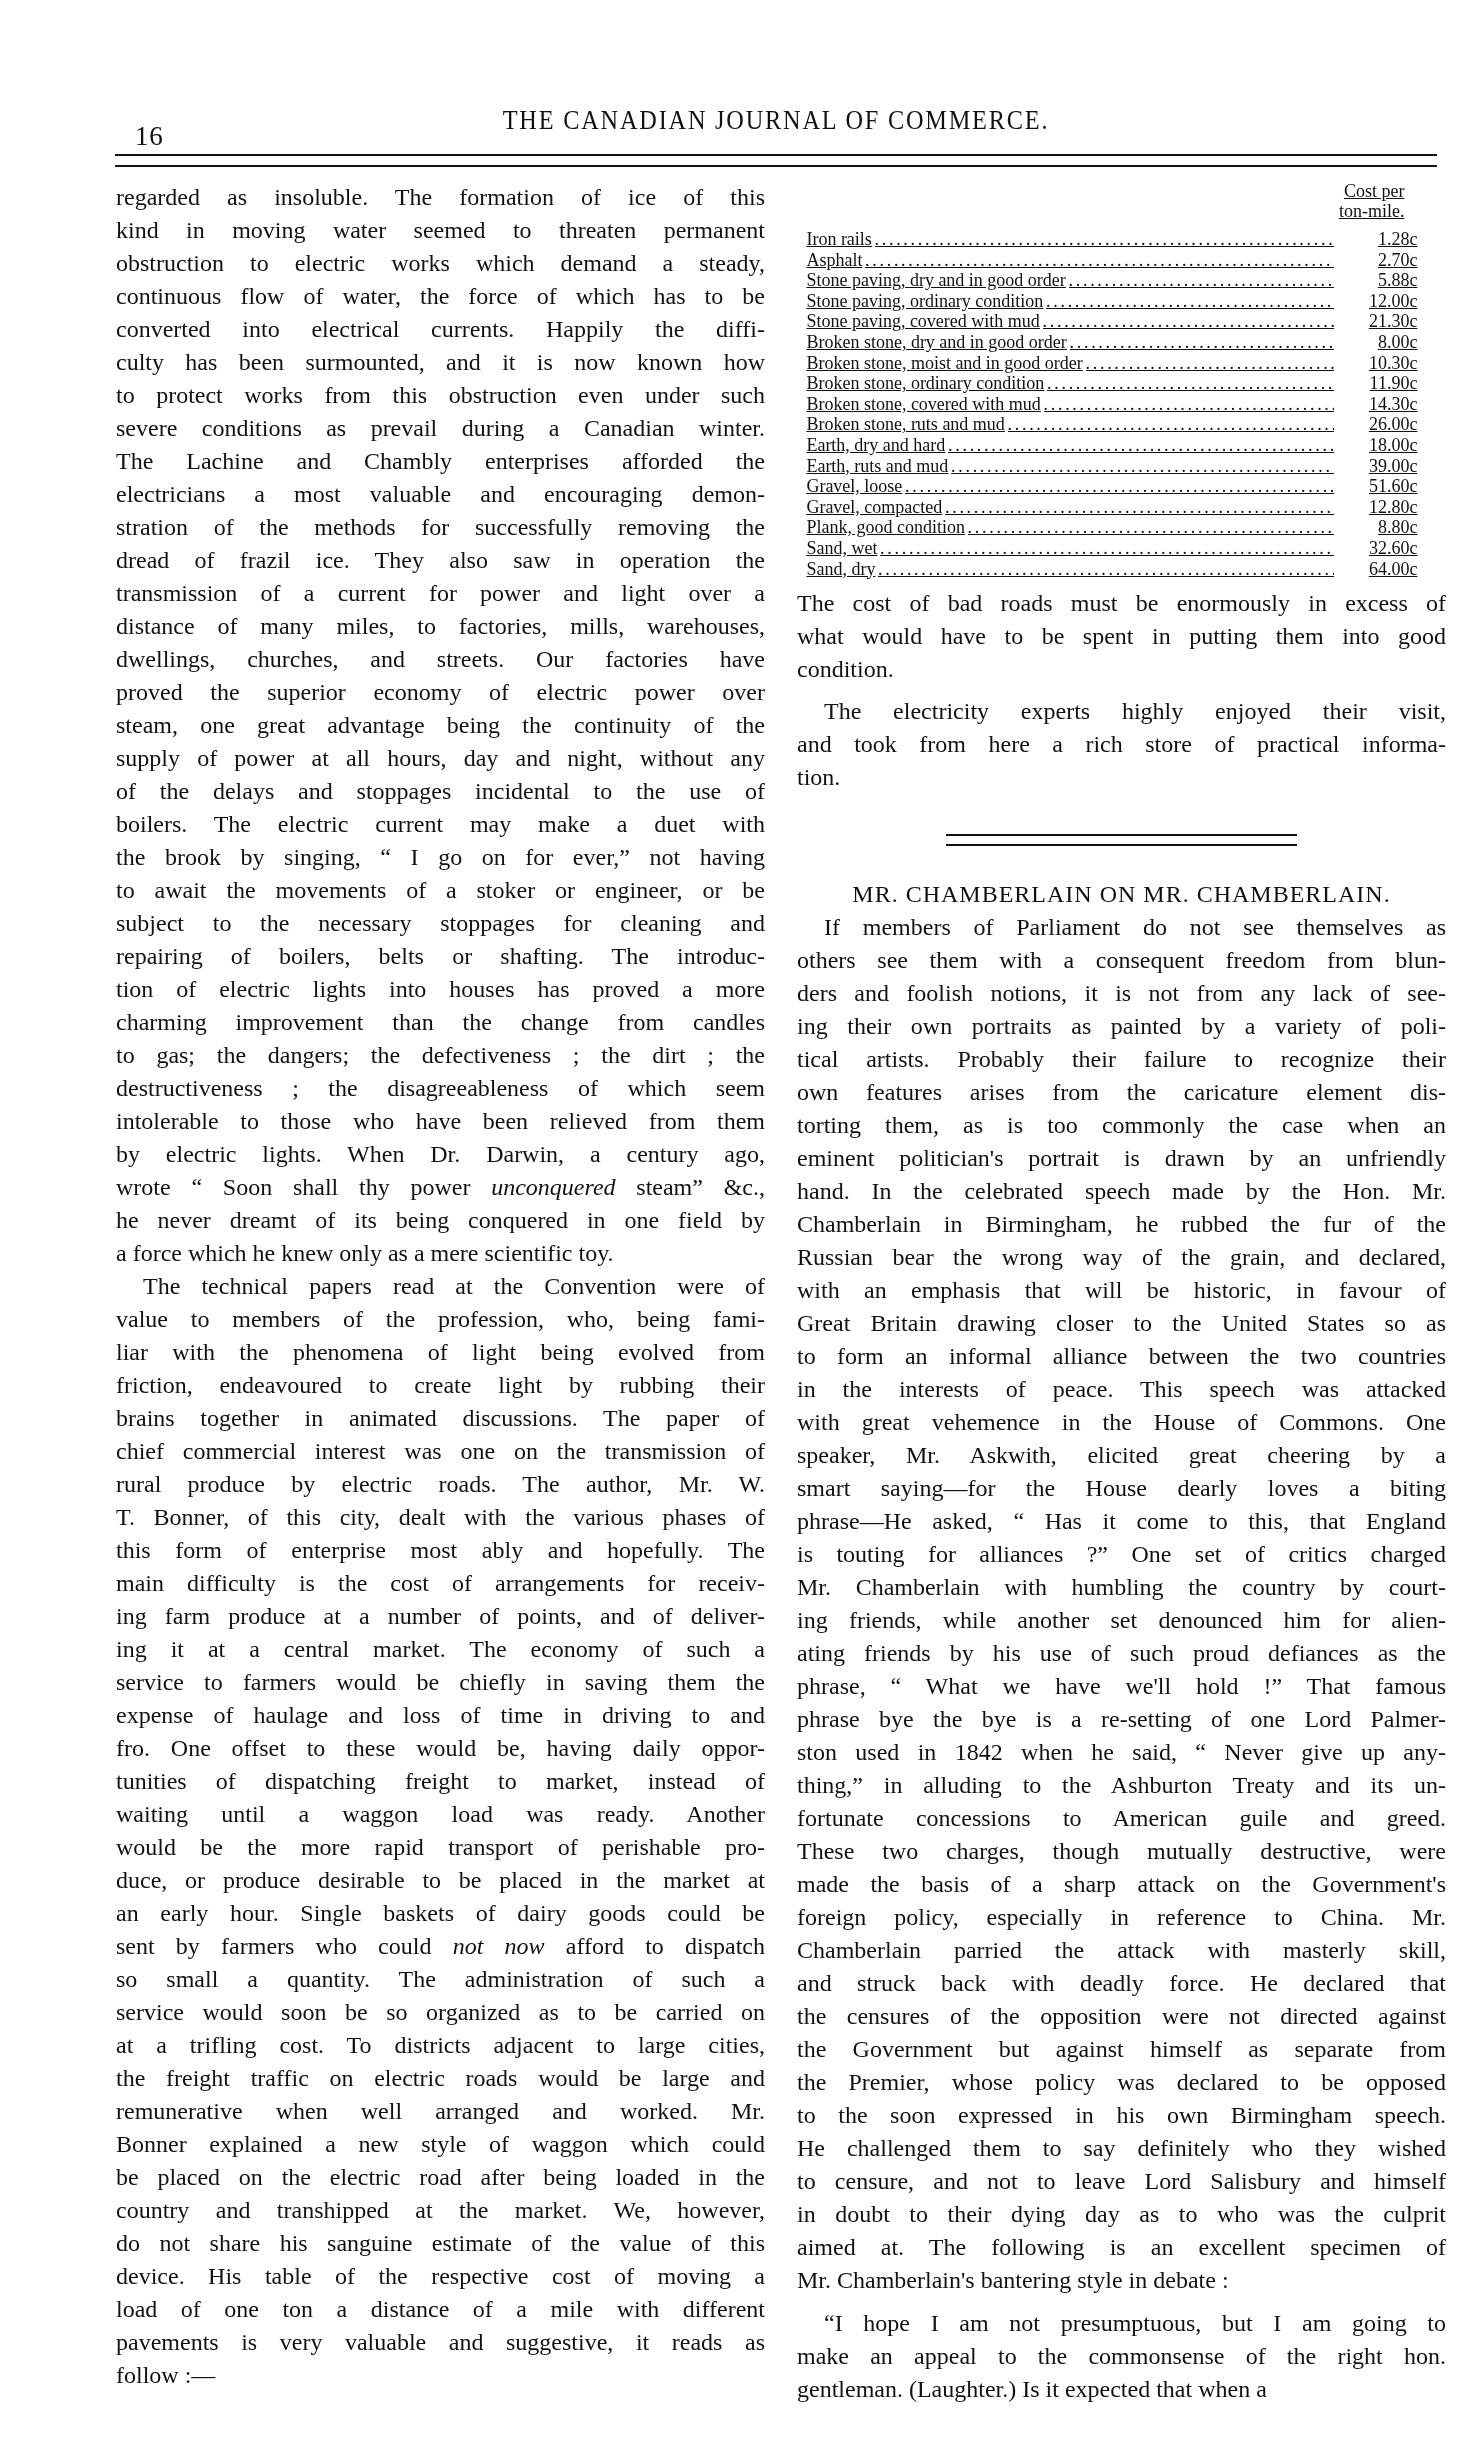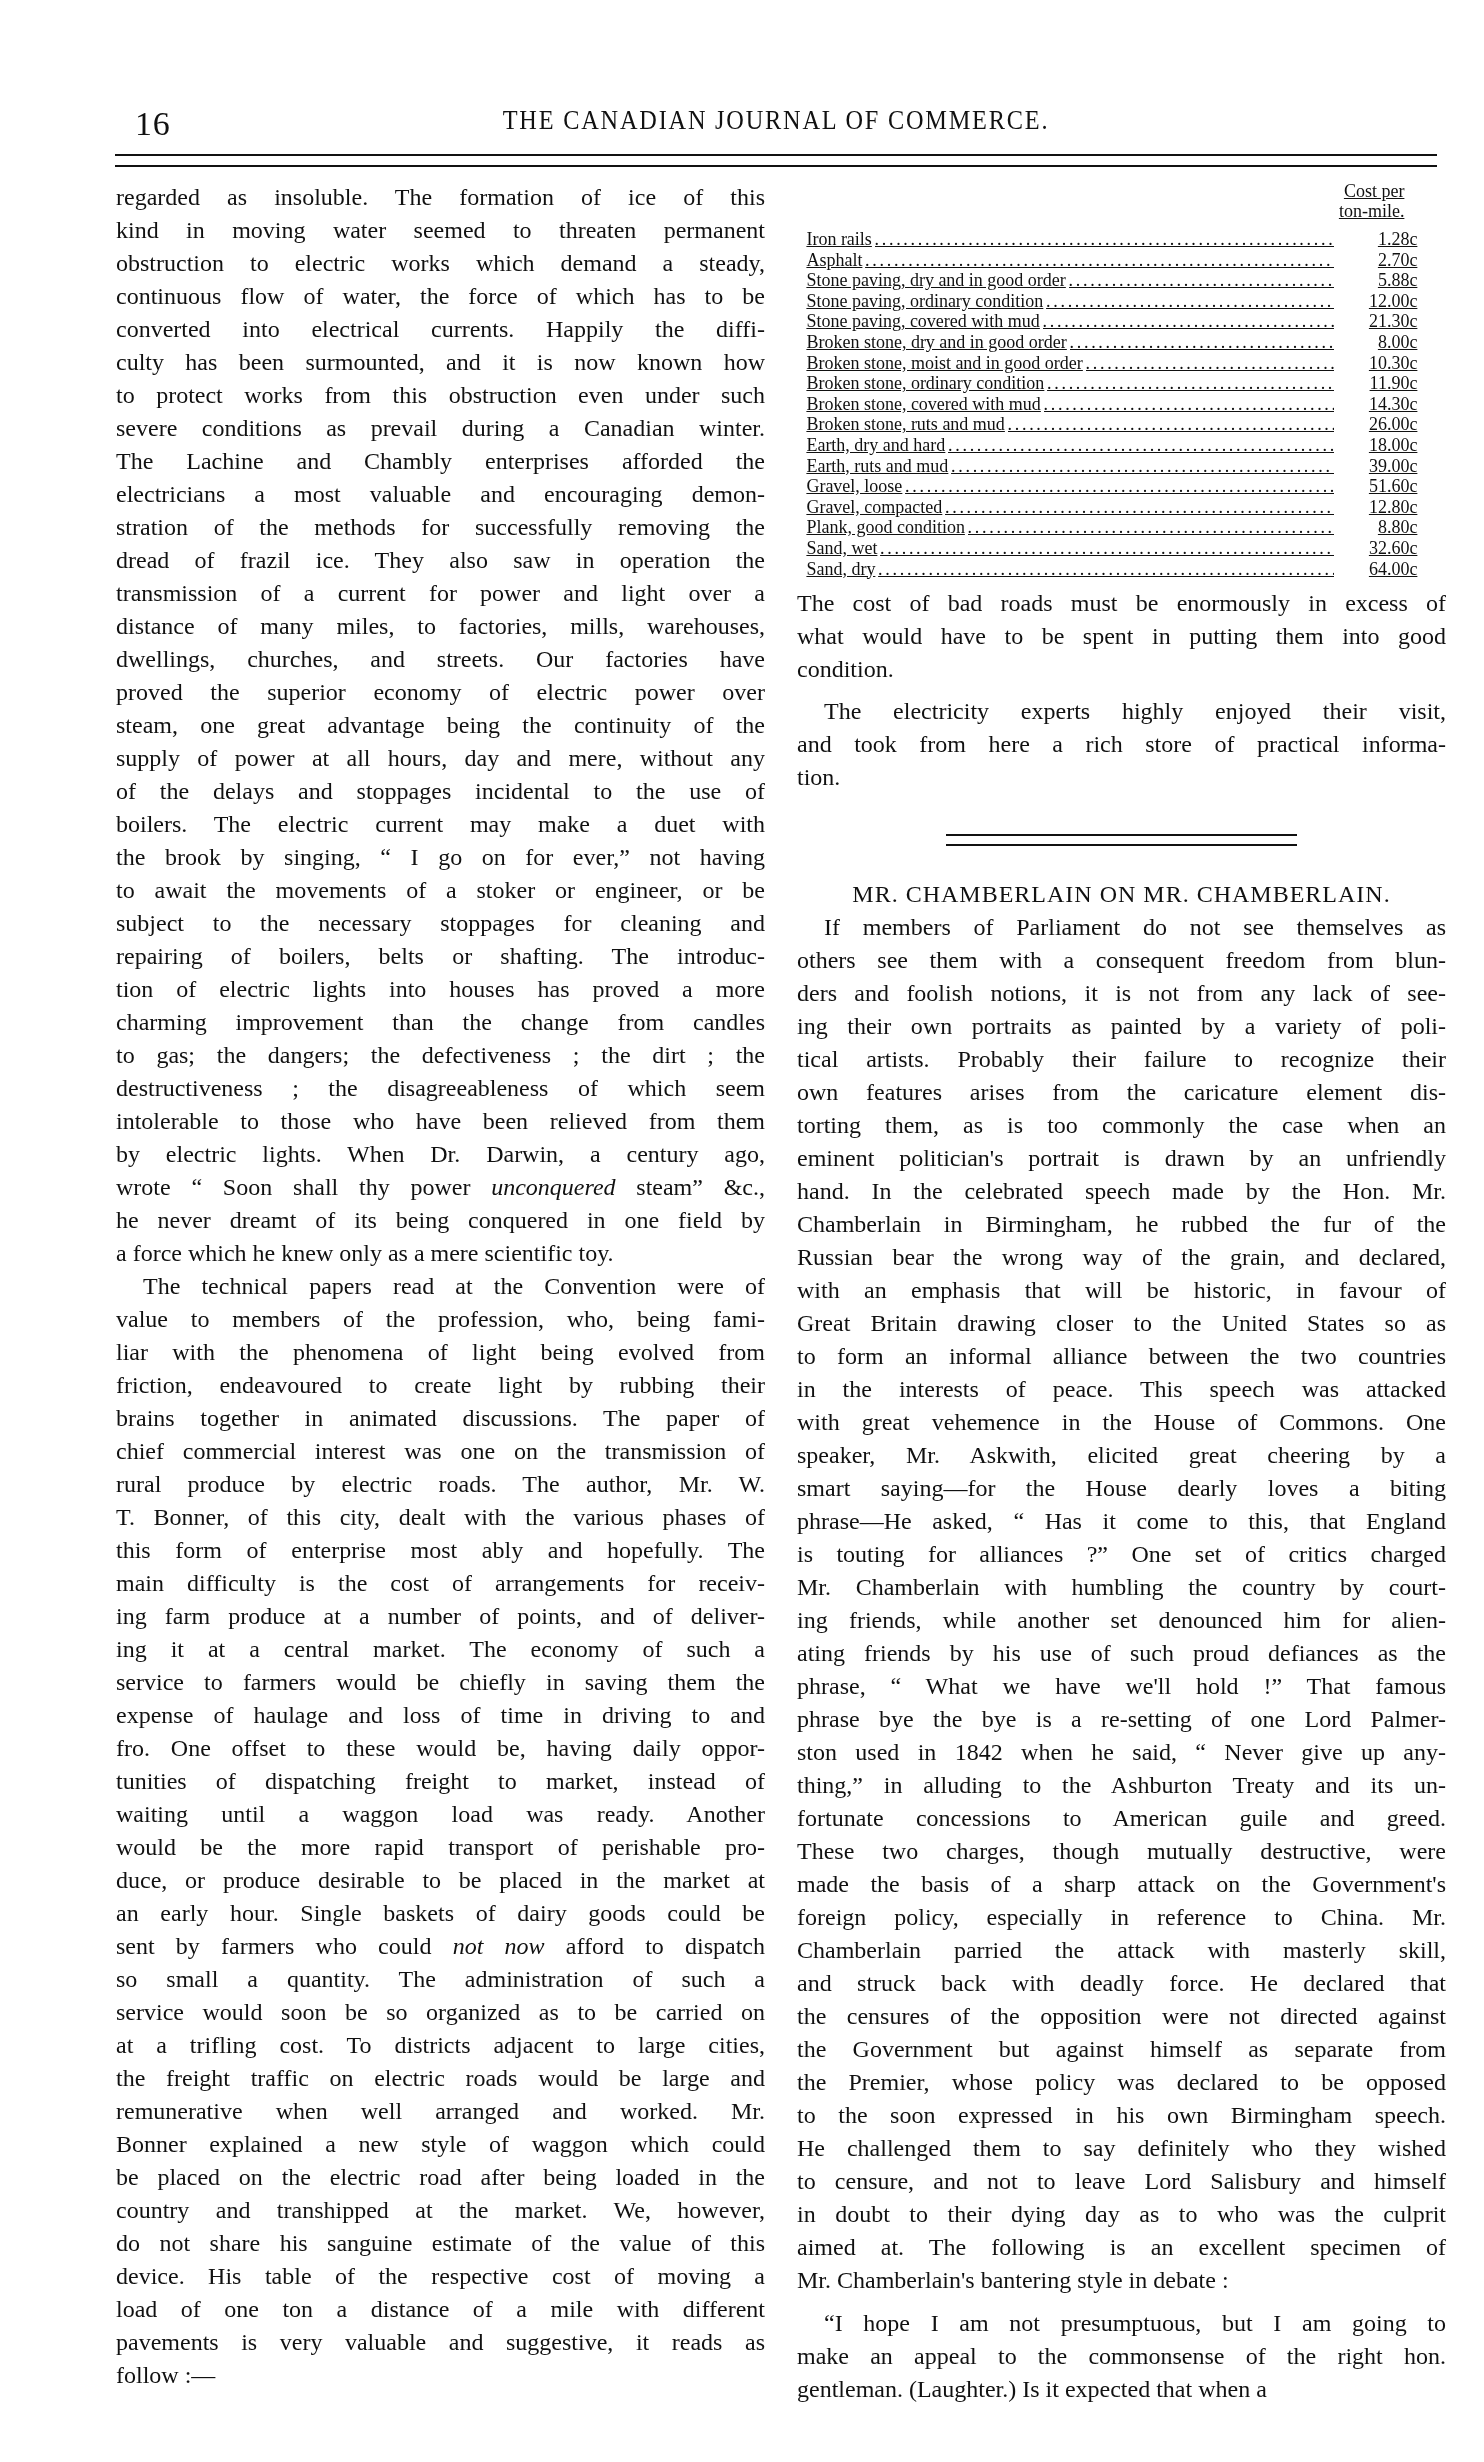--- a/index.html
+++ b/index.html
@@ -1,18 +1,18 @@
 <!DOCTYPE html>
 <html style="font-size:10.8px"><head>
 <meta charset="utf-8">
 <style>
   html, body { margin: 0; padding: 0; background: #ffffff; }
   body { width: 1485px; height: 2462px; position: relative; overflow: hidden; color: #111; font-family: "Liberation Serif", "DejaVu Serif", serif; }
   .masthead { position: absolute; left: 115px; top: 105px; width: 1322px; height: 54px; }
-  .page-num { position: absolute; left: 20px; top: 0; font-size: 34px; letter-spacing: 0.7px; }
+  .page-num { position: absolute; left: 20px; top: 16px; font-size: 27px; letter-spacing: 0.7px; }
   .journal-title { position: absolute; left: 0; right: 0; top: 0; text-align: center; font-size: 27px; letter-spacing: 2px; transform: scaleX(0.9); }
   .rule-double { position: absolute; left: 115px; width: 1322px; top: 154px; height: 9.4px; border-top: 2.7px solid #111; border-bottom: 2.7px solid #111; }
   .col { position: absolute; top: 181px; font-size: 24px; line-height: 33px; text-align: justify; }
   .col-left { left: 116px; width: 649px; }
   .col-right { left: 797px; width: 649px; }
   .line { display: block; text-align: justify; text-align-last: justify; white-space: nowrap; }
   .line.last { text-align-last: left; }
   .line.indent { padding-left: 27px; }
   em { }
   .cost-table { width: 100%; font-size: 18px; line-height: 20.6px; margin-left: 9.4px; text-decoration: underline; }
@@ -46,21 +46,21 @@
       <span class="line">severe conditions as prevail during a Canadian winter.</span>
       <span class="line">The Lachine and Chambly enterprises afforded the</span>
       <span class="line">electricians a most valuable and encouraging demon-</span>
       <span class="line">stration of the methods for successfully removing the</span>
       <span class="line">dread of frazil ice. They also saw in operation the</span>
       <span class="line">transmission of a current for power and light over a</span>
       <span class="line">distance of many miles, to factories, mills, warehouses,</span>
       <span class="line">dwellings, churches, and streets. Our factories have</span>
       <span class="line">proved the superior economy of electric power over</span>
       <span class="line">steam, one great advantage being the continuity of the</span>
-      <span class="line">supply of power at all hours, day and mere, without any</span>
+      <span class="line">supply of power at all hours, day and night, without any</span>
       <span class="line">of the delays and stoppages incidental to the use of</span>
       <span class="line">boilers. The electric current may make a duet with</span>
       <span class="line">the brook by singing, “ I go on for ever,” not having</span>
       <span class="line">to await the movements of a stoker or engineer, or be</span>
       <span class="line">subject to the necessary stoppages for cleaning and</span>
       <span class="line">repairing of boilers, belts or shafting. The introduc-</span>
       <span class="line">tion of electric lights into houses has proved a more</span>
       <span class="line">charming improvement than the change from candles</span>
       <span class="line">to gas; the dangers; the defectiveness ; the dirt ; the</span>
       <span class="line">destructiveness ; the disagreeableness of which seem</span>

